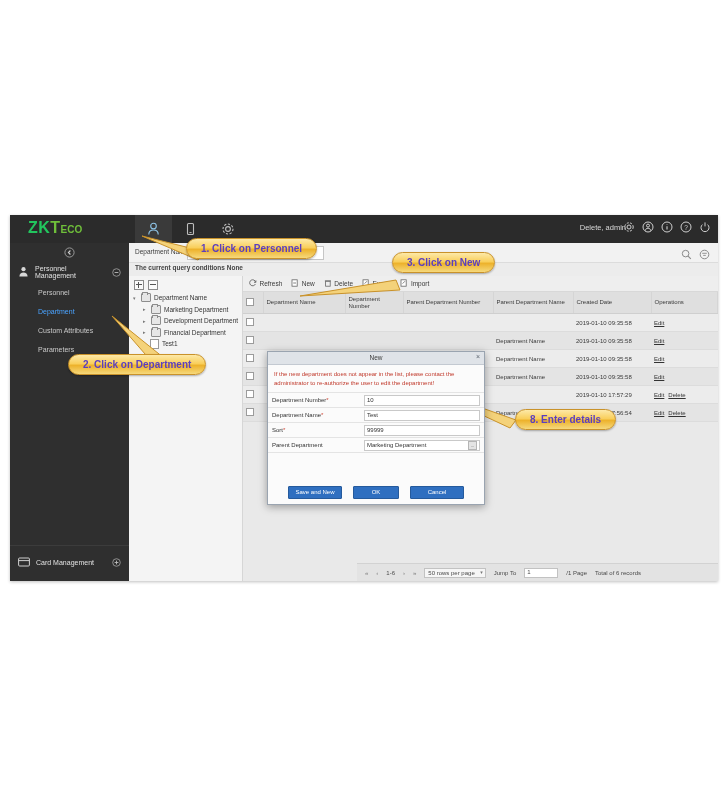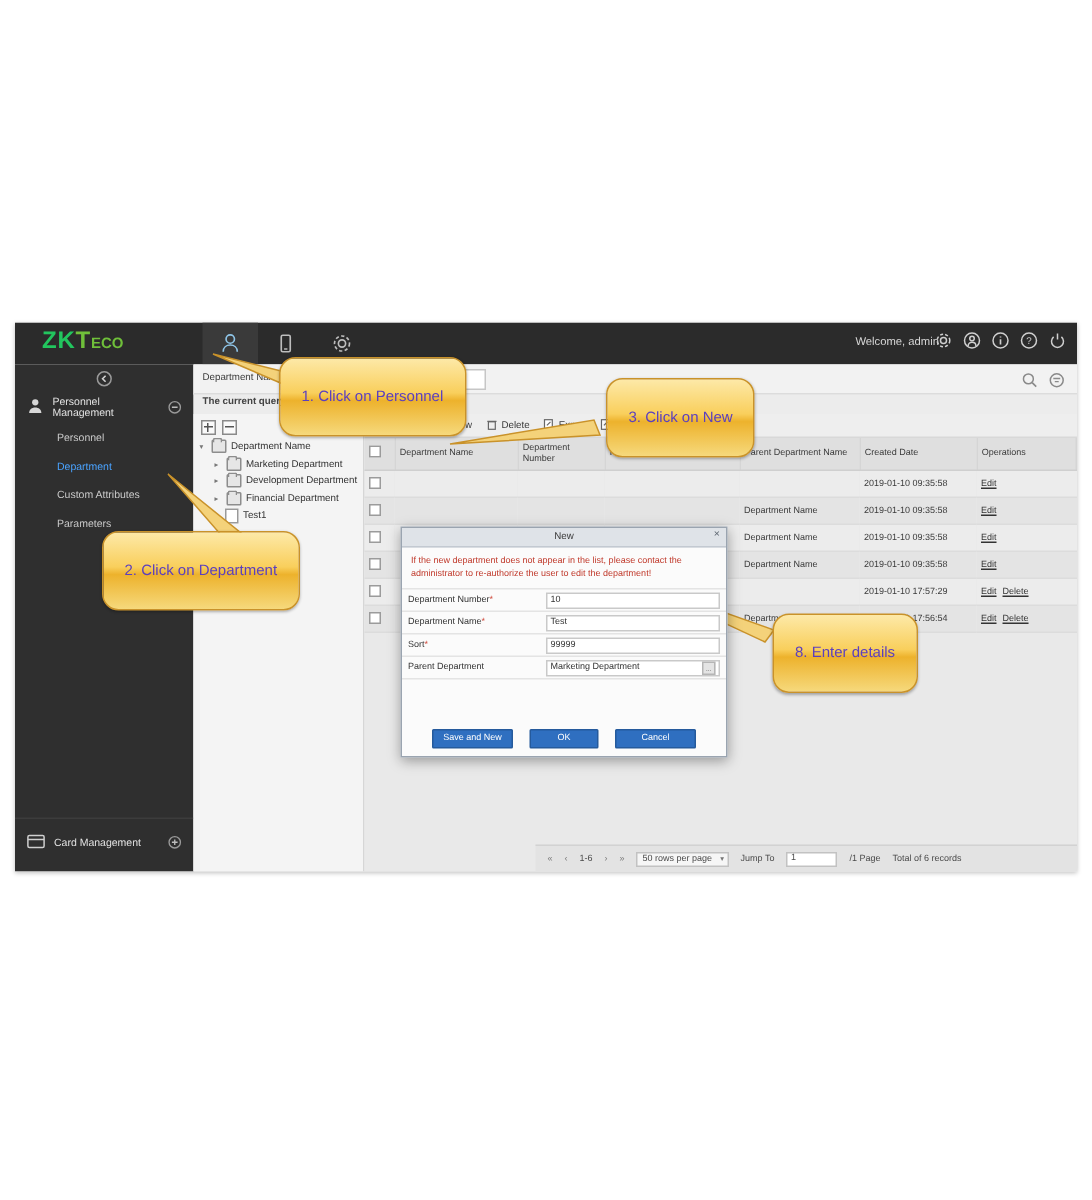--- a/index.html
+++ b/index.html
@@ -88,22 +88,22 @@
   .fsel{flex:1;height:9px;background:#fff;border:1px solid #c9c9c9;font-size:6px;color:#333;padding:0 2px;display:flex;align-items:center;justify-content:space-between;}
   .fsel b{width:7px;height:7px;background:#e4e4e4;border:1px solid #b5b5b5;font-size:4px;text-align:center;line-height:7px;font-weight:normal;color:#555;}
   .mbody-fill{border-top:1px solid #e4e4e4;height:44px;}
   .mfoot{position:absolute;left:0;bottom:0;width:216px;height:24px;display:flex;align-items:center;justify-content:center;gap:11px;}
   .btn{background:#2f6fc0;border:1px solid #255a9c;color:#fff;font-size:6px;padding:2.5px 0;width:52px;text-align:center;border-radius:1px;}
   .btn.ok{width:44px;}
 
   
   .callout{position:absolute;z-index:60;}
   .pill{background:linear-gradient(to bottom,#fde9a8 0%,#f9cf5c 45%,#edb22c 55%,#f6d97c 100%);
-     border:1px solid #c9922a;border-radius:11px;color:#5b3fbf;font-weight:normal;
-     font-size:10px;padding:20px 14px;white-space:nowrap;
+     border:1px solid #c9922a;border-radius:11px;color:#5b3fbf;font-weight:bold;
+     font-size:10px;padding:4px 14px;white-space:nowrap;
      box-shadow:0 1px 2px rgba(0,0,0,.3);}
   .tail{position:absolute;}
 </style>
 </head>
 <body>
 
 <div id="app">
 
   <div class="topbar">
     <div class="logo"><span class="z">ZK</span><span class="t">T</span><span class="eco">ECO</span></div>
@@ -128,21 +128,21 @@
       <div class="navtab">
         <span>
           <svg width="14" height="14" viewBox="0 0 14 14">
               <circle cx="7" cy="7" r="2.4" fill="none" stroke="#bdbdbd" stroke-width="1.1"></circle>
               <circle cx="7" cy="7" r="5" fill="none" stroke="#bdbdbd" stroke-width="1.1" stroke-dasharray="2.2 1.6"></circle>
             </svg>
         </span>
       </div>
     </div>
 
-    <div class="welcome">Welcome, admin</div>
+    <div class="welcome">Delete, admin</div>
     <div class="hicons">
       <span>
           <svg width="12" height="12" viewBox="0 0 12 12">
             <circle cx="6" cy="6" r="2" fill="none" stroke="#cfcfcf" stroke-width="1"></circle>
             <circle cx="6" cy="6" r="4.2" fill="none" stroke="#cfcfcf" stroke-width="1" stroke-dasharray="2 1.4"></circle>
           </svg>
         </span>
       <span>
           <svg width="12" height="12" viewBox="0 0 12 12">
             <circle cx="6" cy="6" r="5" fill="none" stroke="#cfcfcf" stroke-width="1"></circle>
@@ -452,21 +452,21 @@
 <svg class="tail" style="left:108px;top:314px;" width="70" height="52" viewBox="0 0 70 52">
   <path d="M4 2 L56 44 L44 48 Z" fill="#f4d27a" stroke="#c9922a" stroke-width="1"></path>
 </svg>
 <div class="callout" style="left:68px;top:354px;">
   <div class="pill">2. Click on Department</div>
 </div>
 
 <svg class="tail" style="left:296px;top:278px;" width="110" height="24" viewBox="0 0 110 24">
   <path d="M4 18 L100 2 L104 12 Z" fill="#f4d27a" stroke="#c9922a" stroke-width="1"></path>
 </svg>
-<div class="callout" style="left:404px;top:252px;">
+<div class="callout" style="left:392px;top:252px;">
   <div class="pill">3. Click on New</div>
 </div>
 
 <svg class="tail" style="left:418px;top:382px;" width="110" height="48" viewBox="0 0 110 48">
   <path d="M2 4 L98 38 L92 46 Z" fill="#f4d27a" stroke="#c9922a" stroke-width="1"></path>
 </svg>
 <div class="callout" style="left:515px;top:409px;">
   <div class="pill">8. Enter details</div>
 </div>
 

